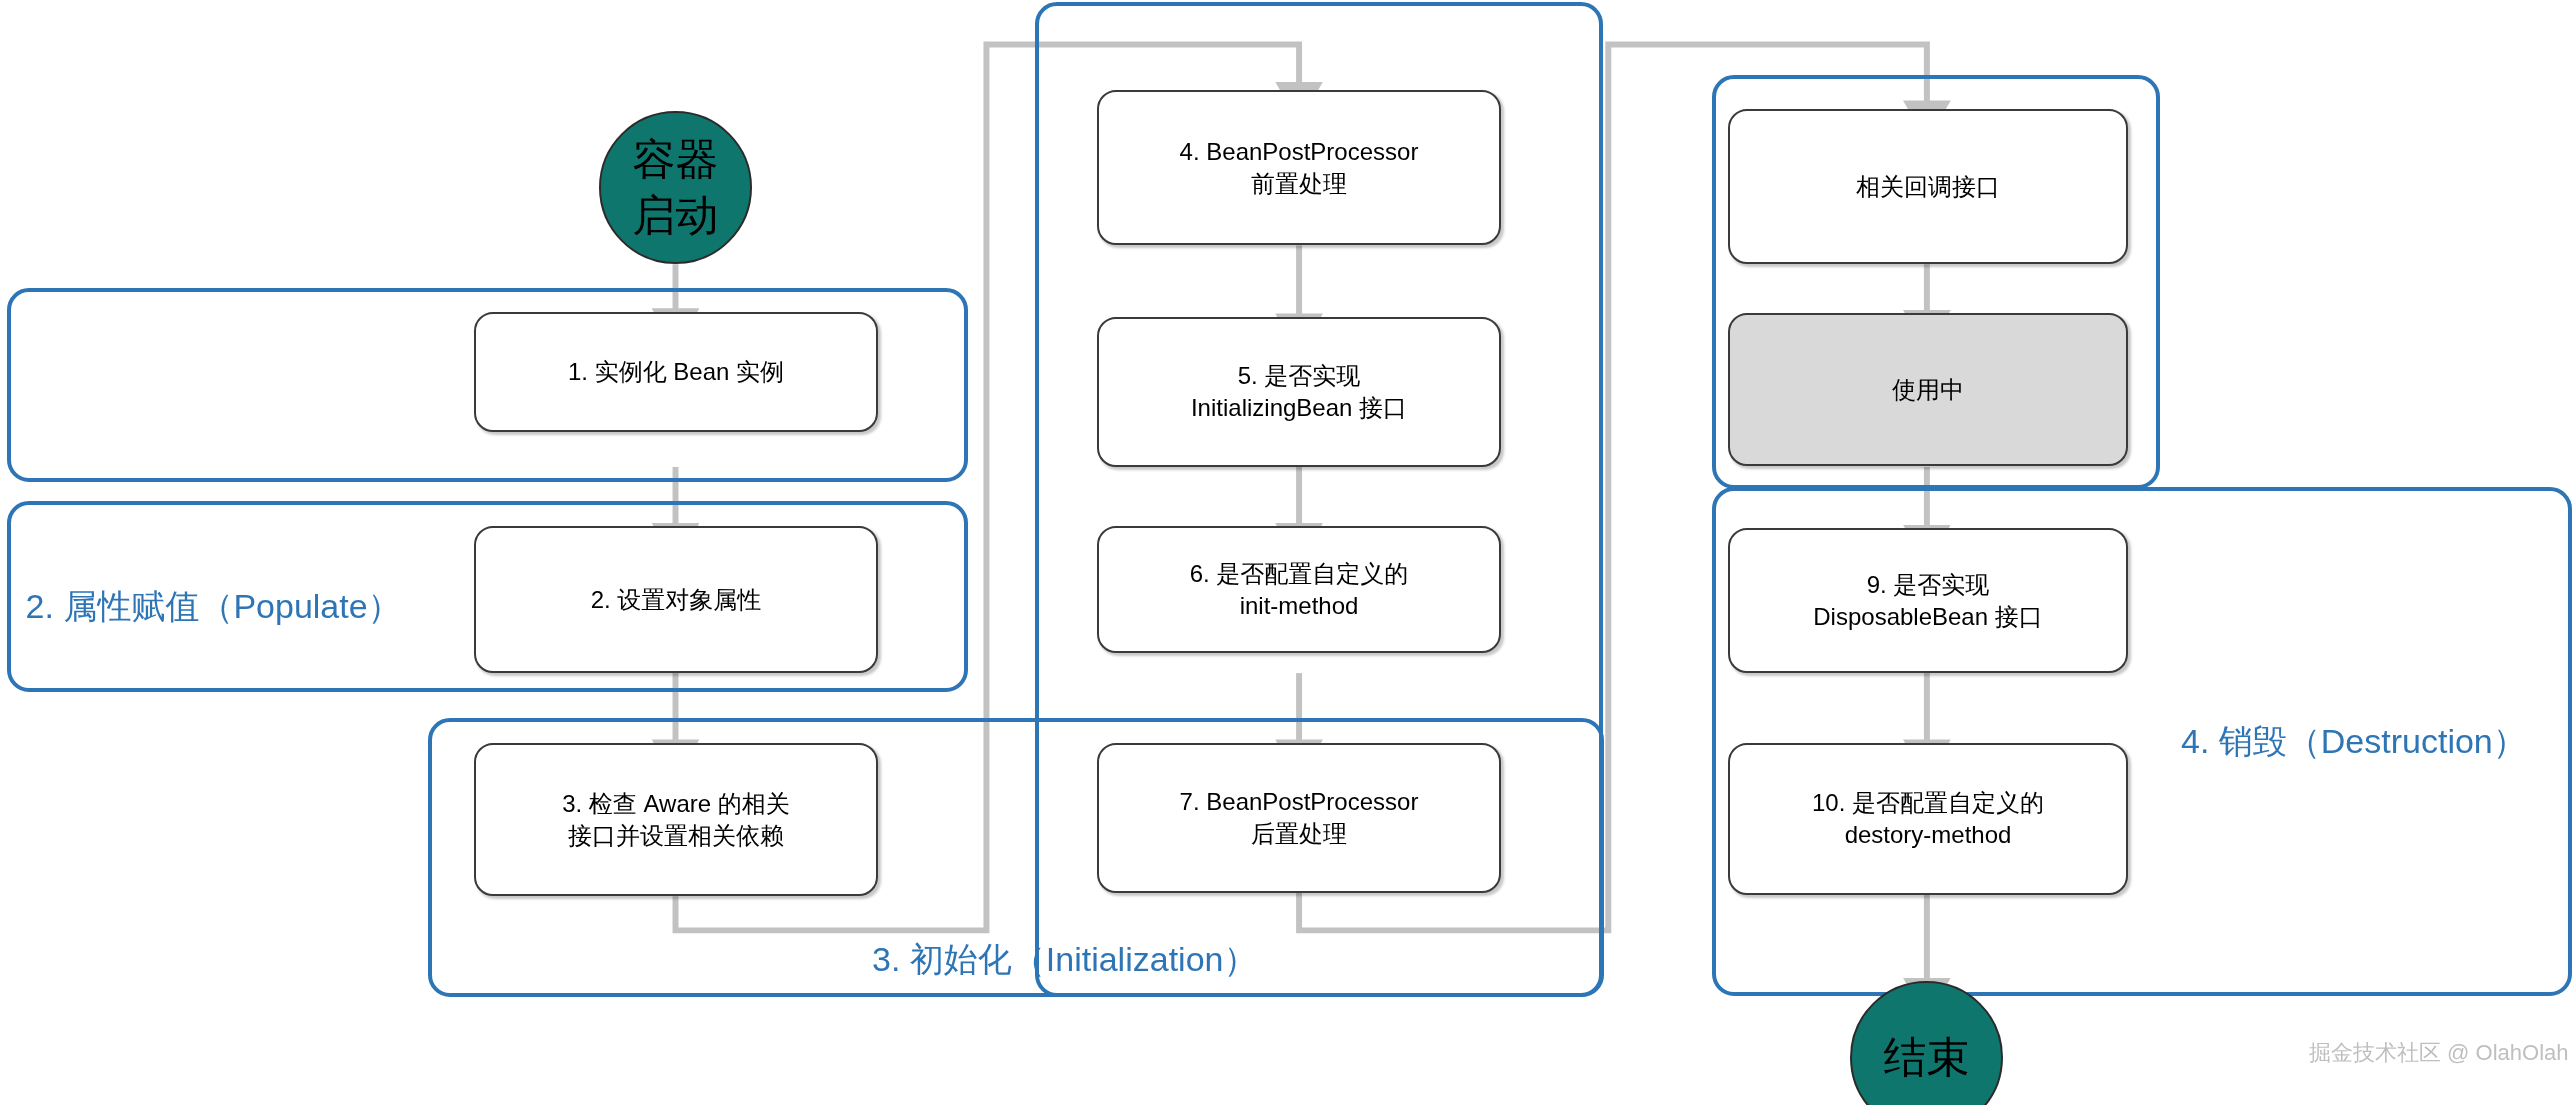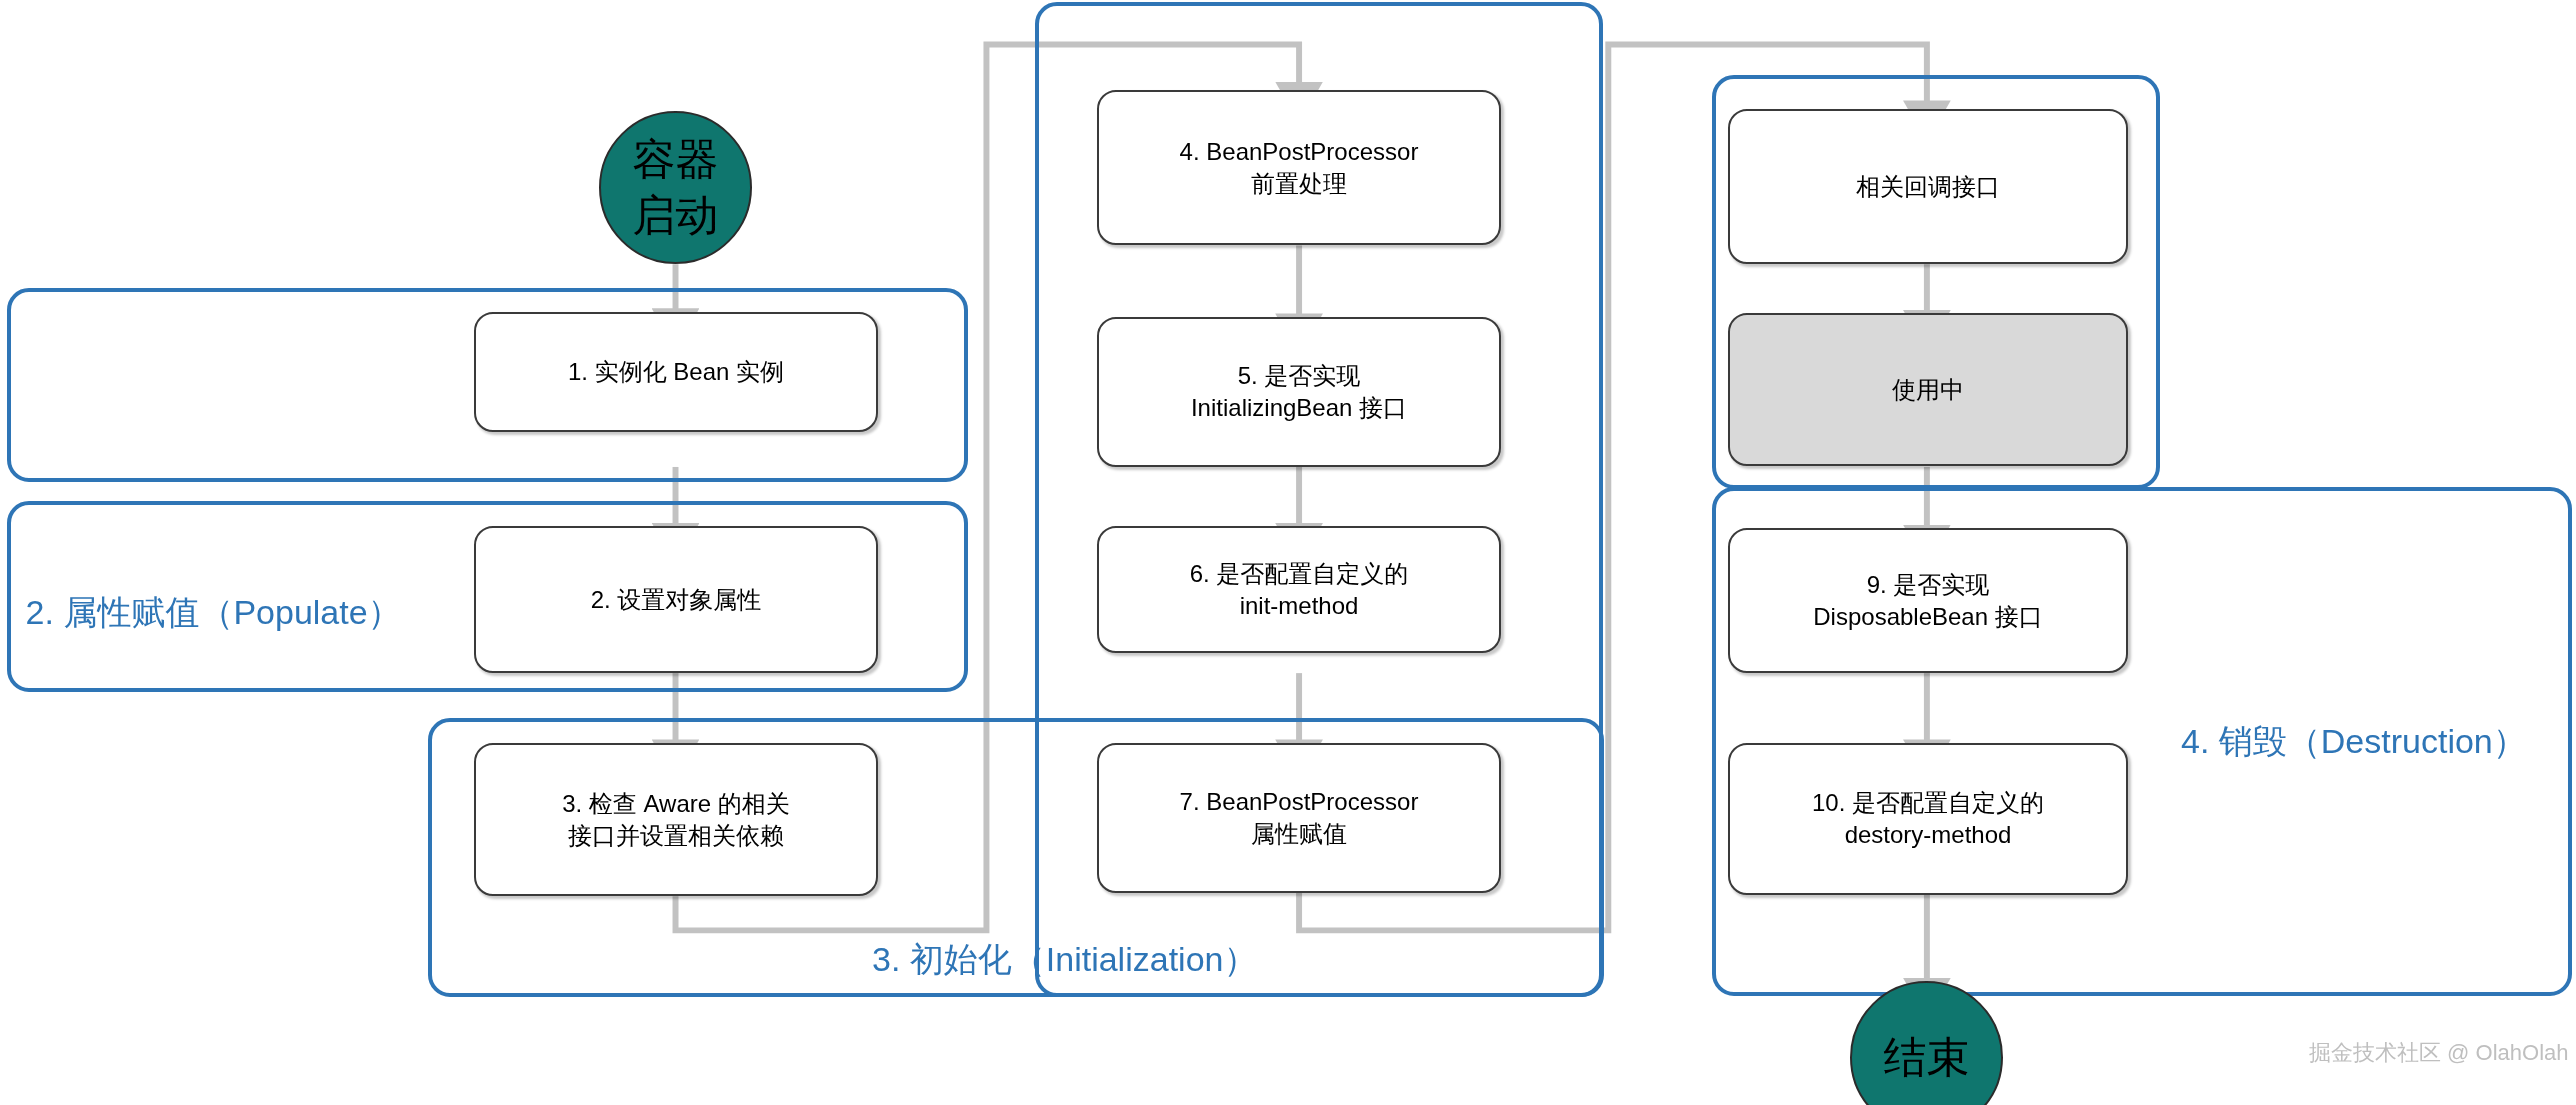--- a/index.html
+++ b/index.html
@@ -58,21 +58,21 @@
     </g>
   </svg>
 
   <div class="grp" style="left:6.8px;  top:288px;  width:961px; height:194px;"></div>
   <div class="grp" style="left:6.8px;  top:501px;  width:961px; height:191px;"></div>
   <div class="grp" style="left:428px;top:718px;  width:1176px; height:279px;"></div>
   <div class="grp" style="left:1035px;top:1.7px;   width:568px;  height:995px;"></div>
   <div class="grp" style="left:1712px;top:75px;  width:448px;  height:414px;"></div>
   <div class="grp" style="left:1712px;top:487px; width:860px; height:509px;"></div>
 
-  <div class="grp-label" style="left:25.6px;  top:584px;margin-top:6px;">2. 属性赋值（Populate）</div>
+  <div class="grp-label" style="left:25.6px;  top:584px;">2. 属性赋值（Populate）</div>
   <div class="grp-label" style="left:872px;top:937px;">3. 初始化（Initialization）</div>
   <div class="grp-label" style="left:2181px;top:719px;">4. 销毁（Destruction）</div>
 
   <div class="circ" style="left:599px; top:111px; width:153px; height:153px;">
     <div>
       <div>容器</div>
       <div>启动</div>
     </div>
   </div>
 
@@ -116,21 +116,21 @@
   <div class="node" style="left:1097px; top:526px; width:404px; height:127px;">
     <div>
       <div>6. 是否配置自定义的</div>
       <div>init-method</div>
     </div>
   </div>
 
   <div class="node" style="left:1097px; top:743px; width:404px; height:150px;">
     <div>
       <div>7. BeanPostProcessor</div>
-      <div>属性赋值</div>
+      <div>后置处理</div>
     </div>
   </div>
 
   <div class="node" style="left:1728px; top:109px; width:400px; height:155px;">
     <div>
       <div>相关回调接口</div>
     </div>
   </div>
 
   <div class="node shaded" style="left:1728px; top:313px; width:400px; height:153px;">

